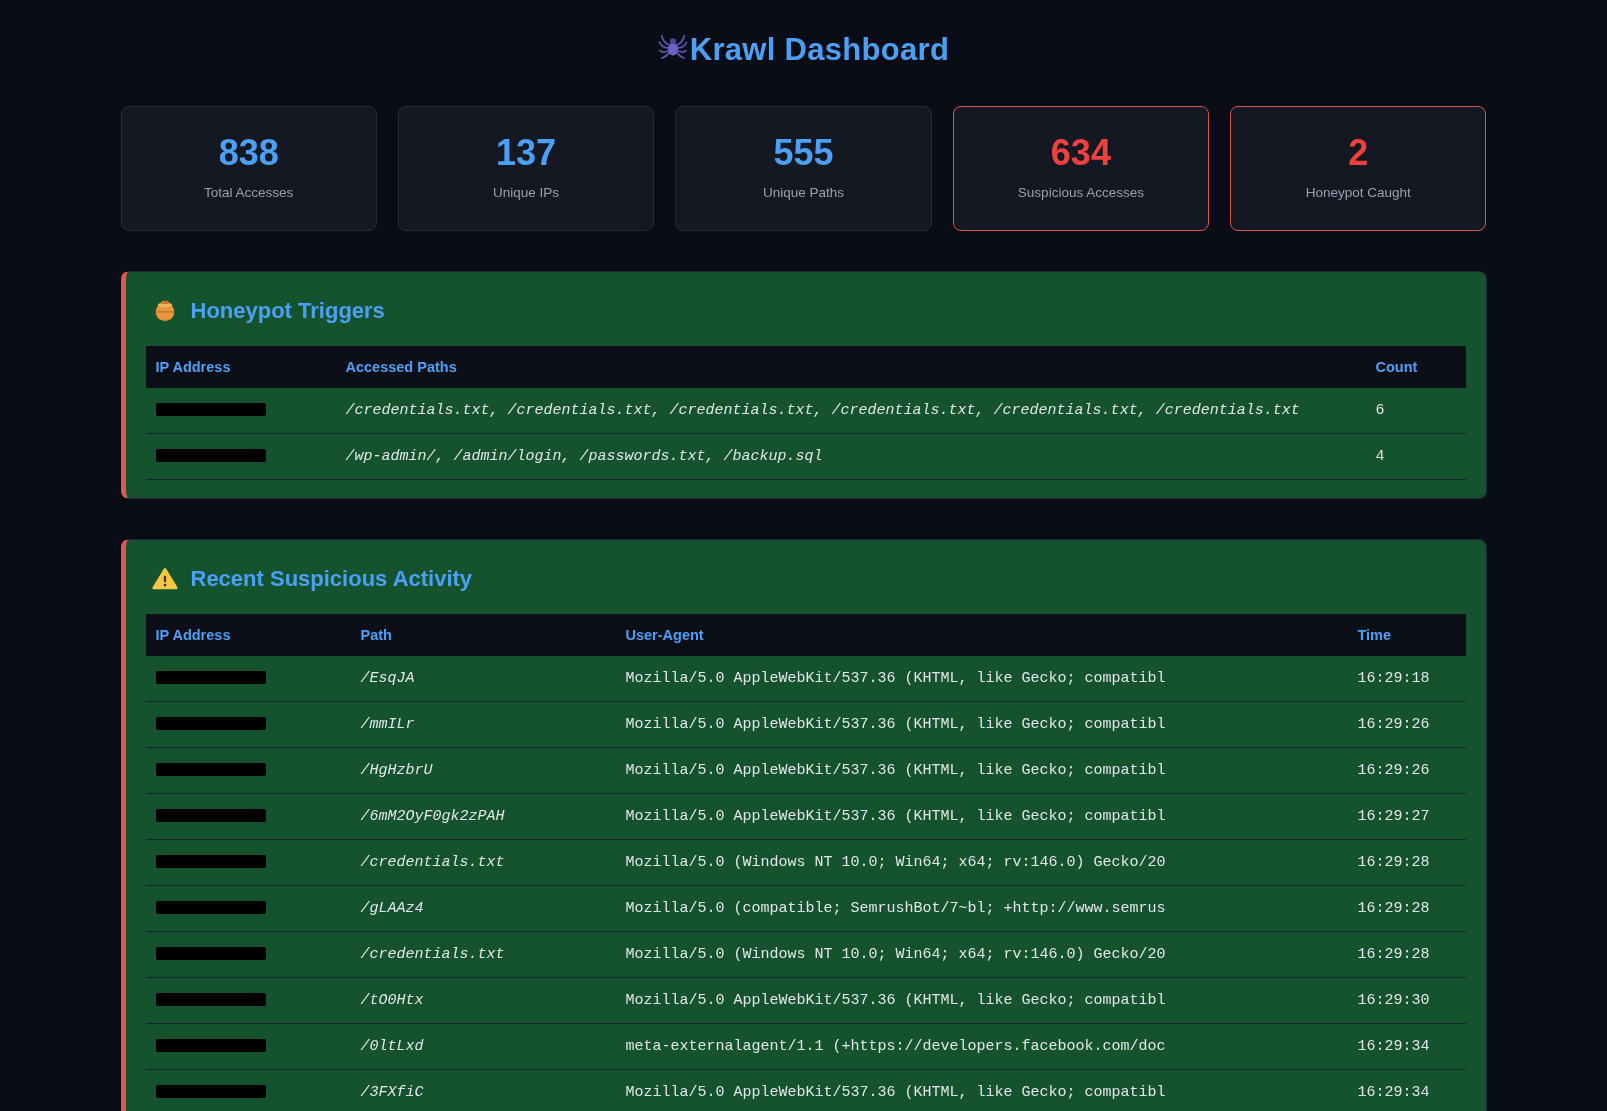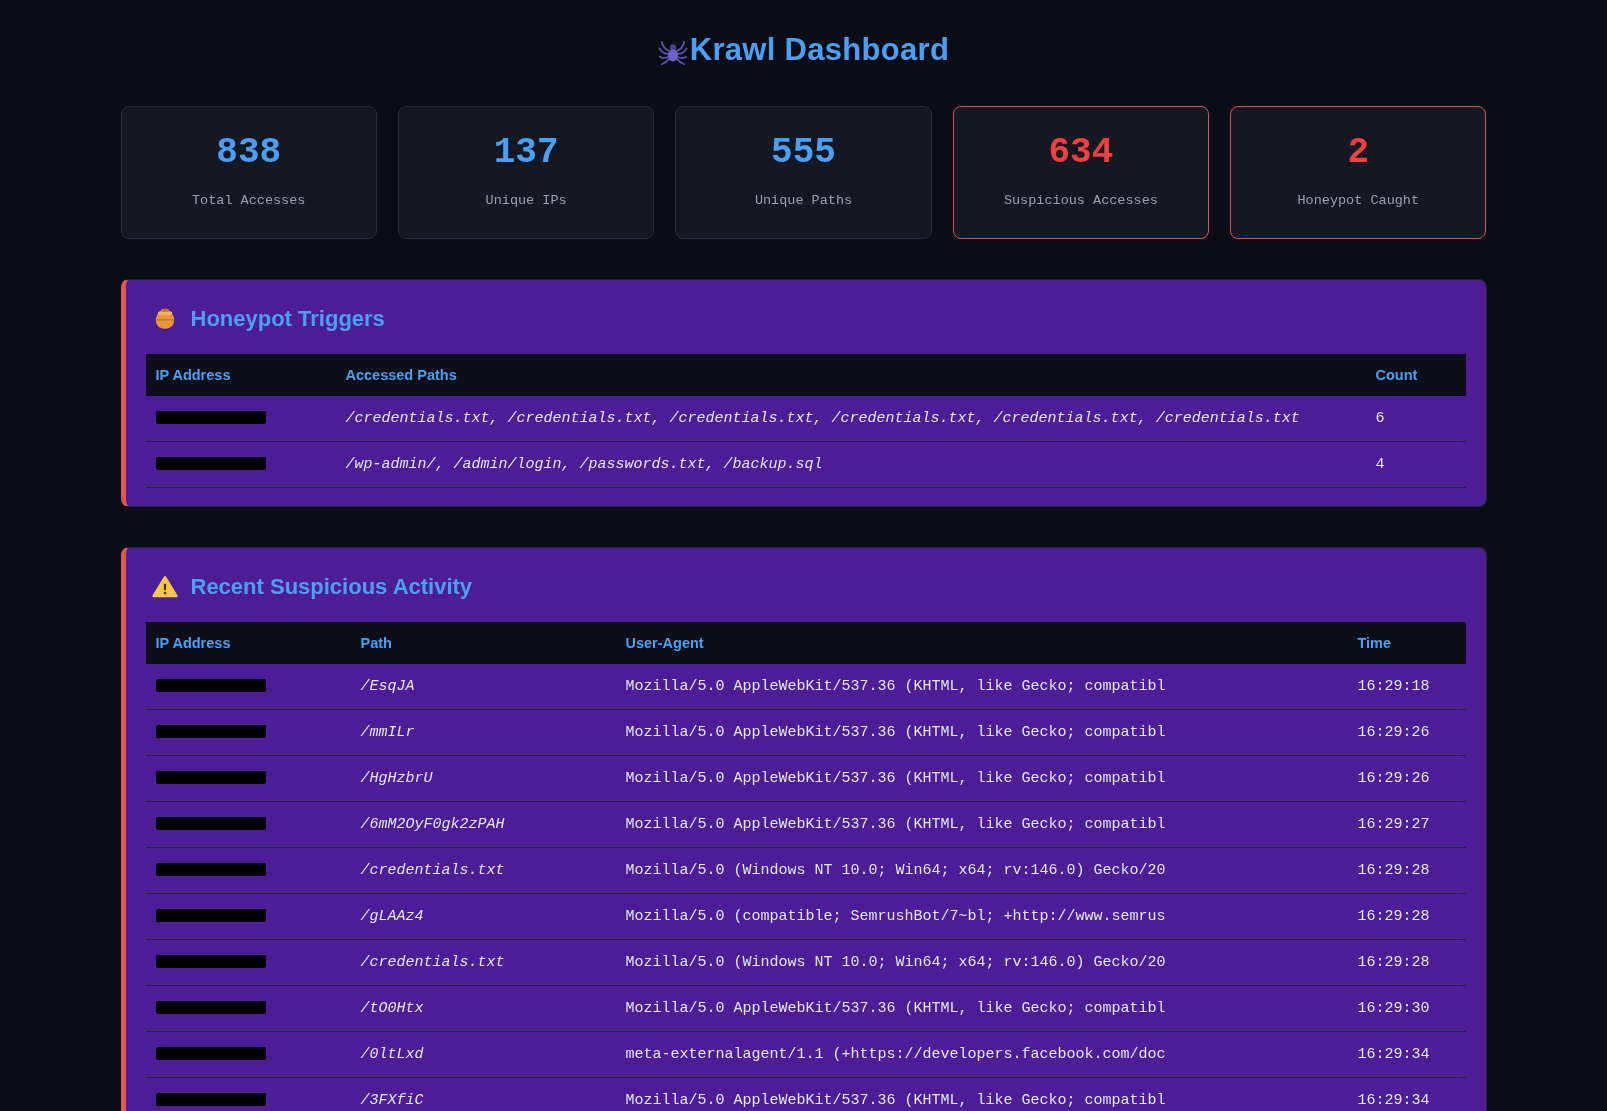--- a/index.html
+++ b/index.html
@@ -5,40 +5,40 @@
   * { margin:0; padding:0; box-sizing:border-box; }
   html,body { background:#0a0d15; }
   body {
     font-family:"Liberation Sans", sans-serif;
     color:#e7e9ee;
     min-height:1111px;
   }
   .container { width:1366px; margin:0 auto; padding:18px 0 60px; }
 
   
-  .header { display:flex; align-items:flex-end; justify-content:center; gap:2px; margin:14px 0 6px; }
+  .header { display:flex; align-items:flex-start; justify-content:center; gap:2px; margin:14px 0 6px; }
   .page-title { color:#4ba0f5; font-size:31px; font-weight:bold; letter-spacing:.3px; }
 
   
-  .stats { display:grid; grid-template-columns:repeat(5,1fr); gap:21px; margin-top:38px;font-family:Liberation Mono, monospace; }
+  .stats { display:grid; grid-template-columns:repeat(5,1fr); gap:21px; margin-top:38px; }
   .card {
     background:#141823;
     border:1px solid #262c3a;
     border-radius:8px;
     padding:26px 10px 30px;
     text-align:center;
   }
   .card[data-variant="alert"] { border-color:#d9534f; }
   .stat-value { font-size:36px; font-weight:bold; color:#4ba0f5; line-height:1.1; }
   .card[data-variant="alert"] .stat-value { color:#f0413f; }
-  .stat-label { margin-top:20px; font-size:13.5px; color:#9aa1ad; }
+  .stat-label { margin-top:12px; font-size:13.5px; color:#9aa1ad; }
 
   
   .panel {
-    background:#4c1d95;
+    background:#14532d;
     border:1px solid #1f2534;
     border-left:5px solid #e05652;
     border-radius:8px;
     margin-top:40px;
     padding:24px 20px 18px;
   }
   .panel-title-row { display:flex; align-items:center; gap:13px; margin:2px 0 22px 6px; }
   .panel-title { color:#4ba0f5; font-size:22px; font-weight:bold; }
   .panel-icon { display:inline-flex; }
 

